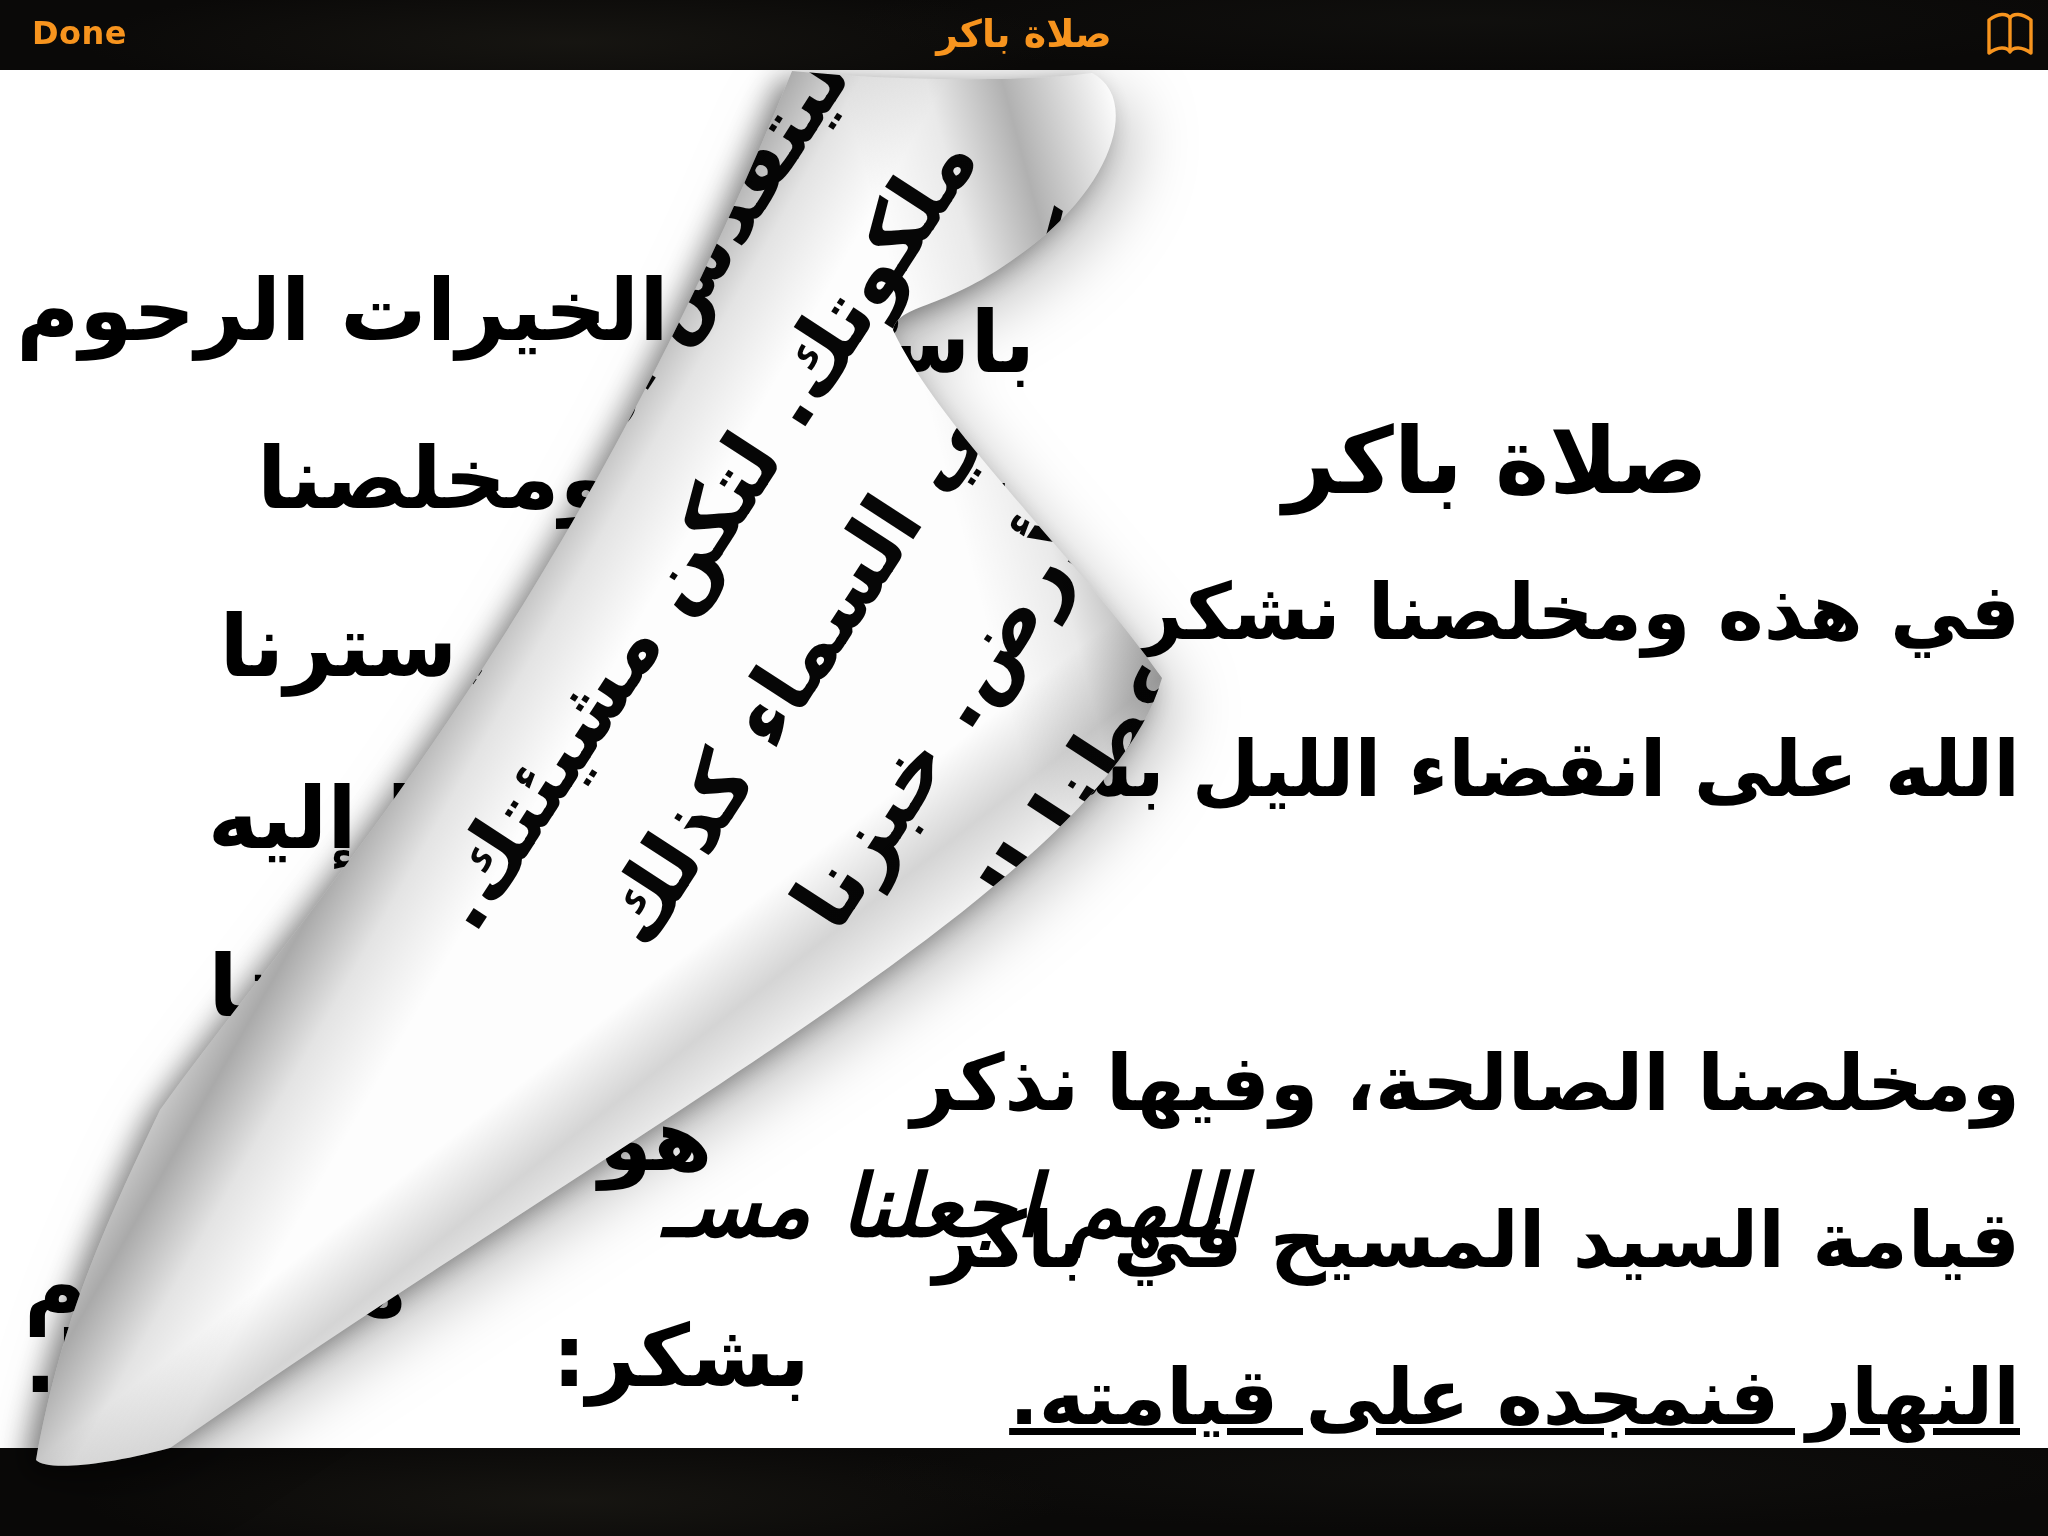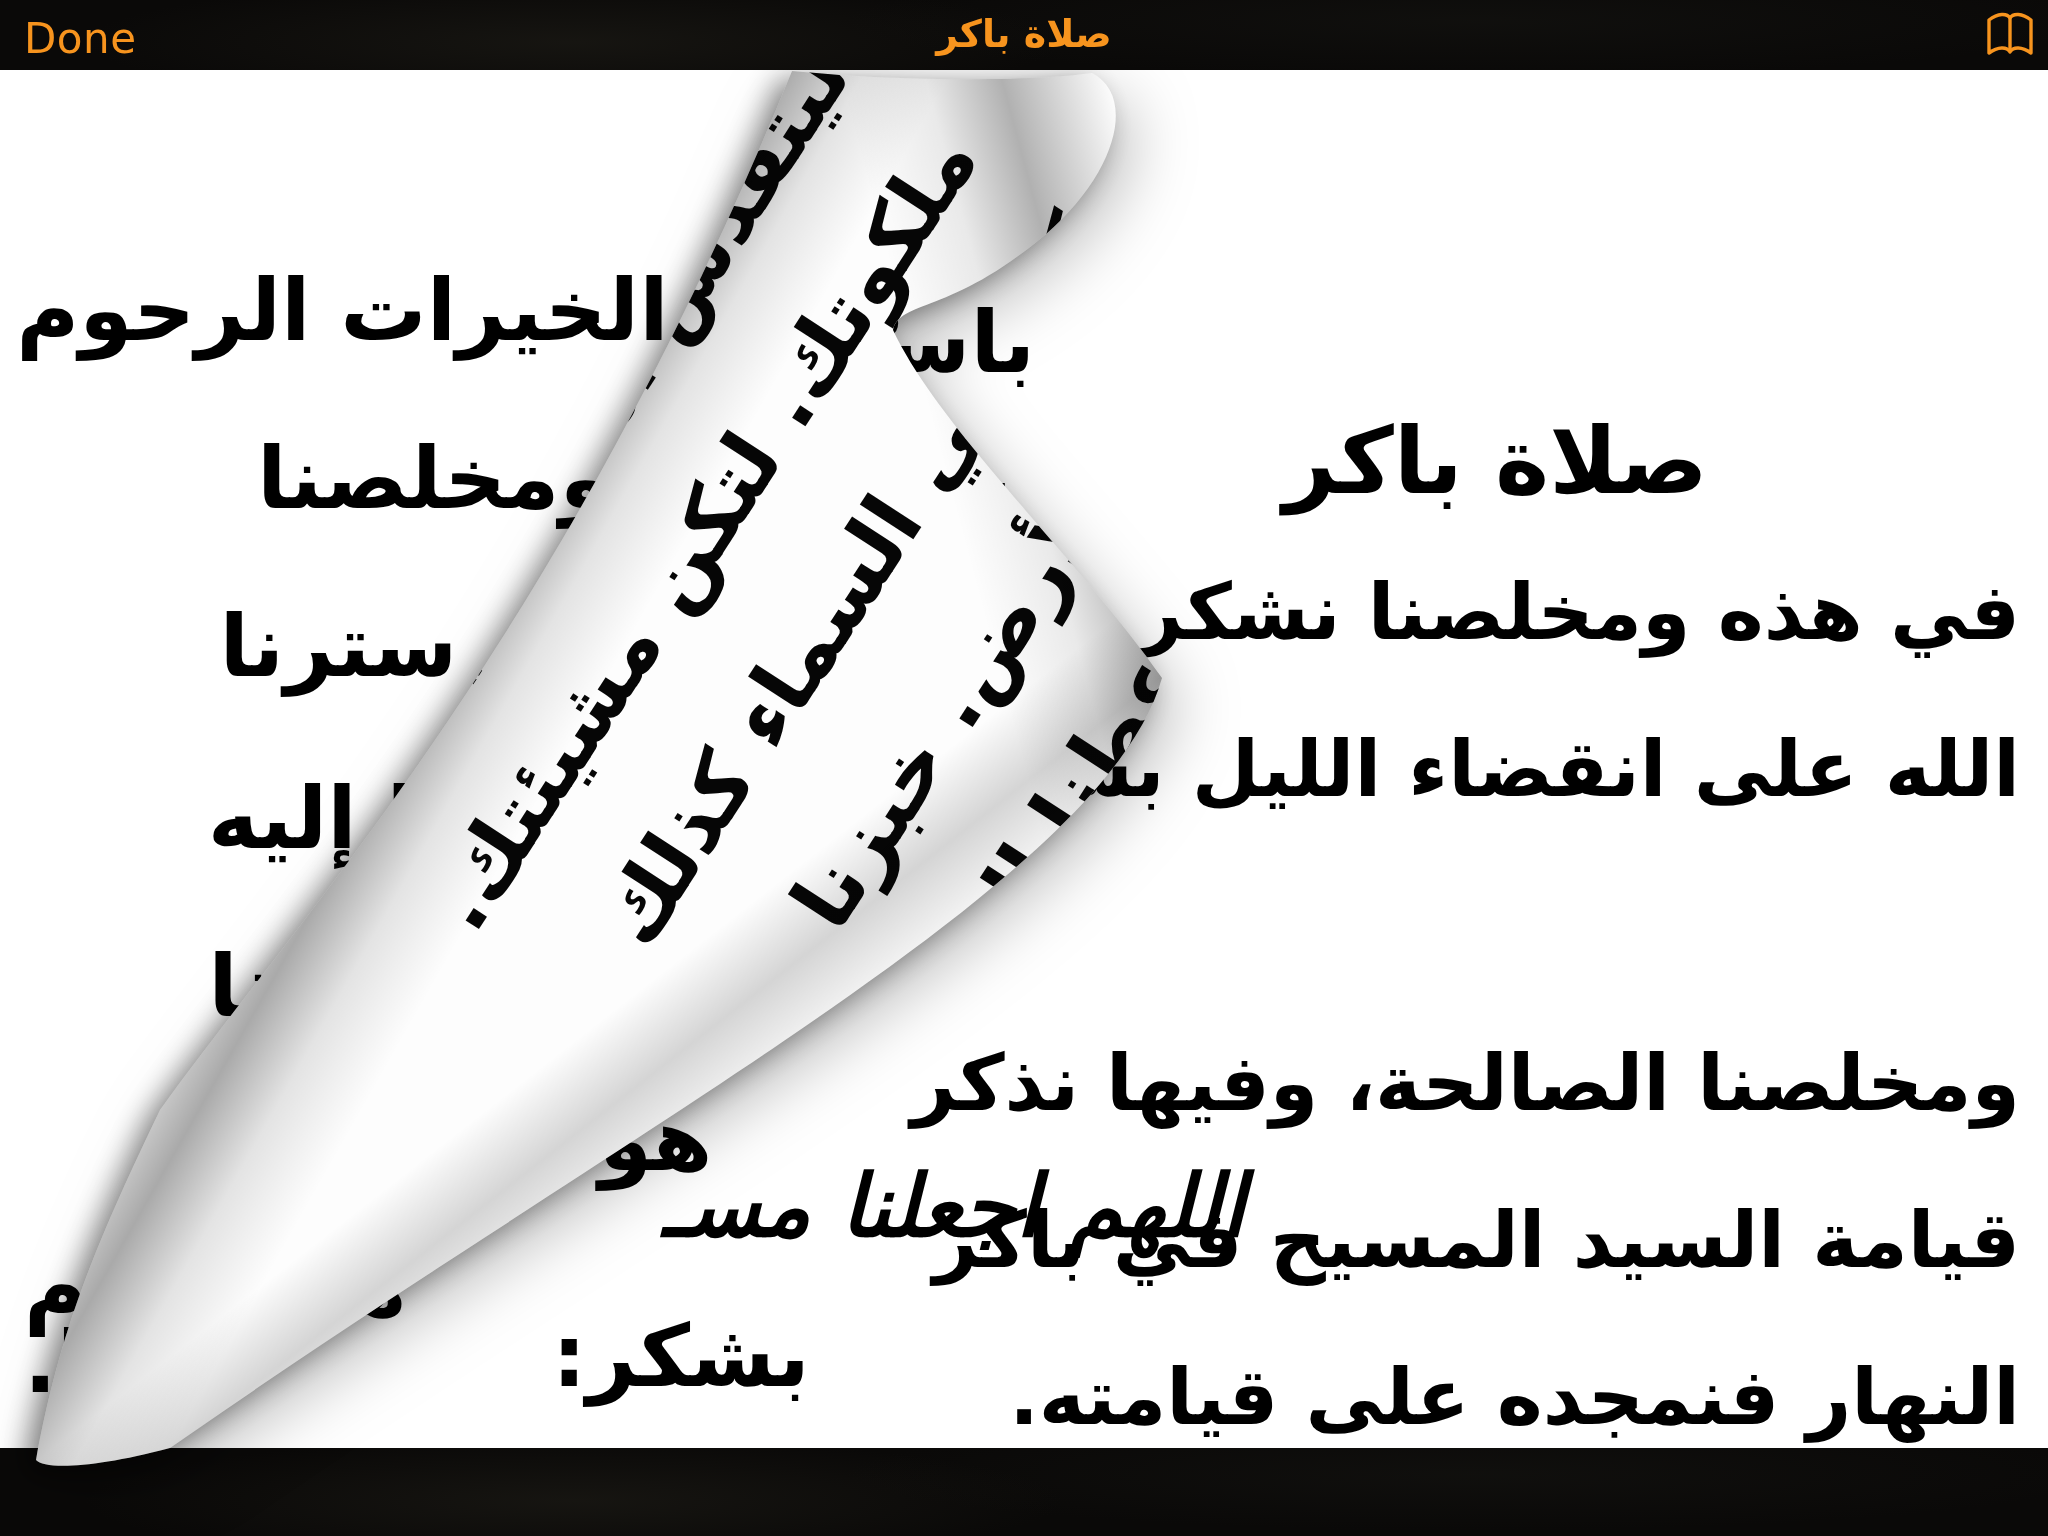--- a/index.html
+++ b/index.html
@@ -7,21 +7,21 @@
        font-family:"DejaVu Sans","Liberation Sans",sans-serif;}
 
   
   .bar{position:absolute;left:0;width:2048px;z-index:30;
        background:
          radial-gradient(ellipse 700px 90px at 28% 60%, rgba(42,40,32,.38), rgba(0,0,0,0) 70%),
          radial-gradient(ellipse 900px 80px at 72% 30%, rgba(30,30,26,.30), rgba(0,0,0,0) 70%),
          #0a0908;}
   .bar.top{top:0;height:70px;}
   .bar.bottom{top:1448px;height:88px;z-index:10;}
-  .done{position:absolute;left:24px;top:14px;font-size:42px;font-weight:400;
+  .done{position:absolute;left:32px;top:14px;font-size:32px;font-weight:700;
         color:#F7941E;letter-spacing:.5px;cursor:pointer;}
   .nav-title{position:absolute;left:0;right:0;top:12px;text-align:center;
         font-size:38px;font-weight:700;color:#F7941E;}
   .book-btn{position:absolute;left:1985px;top:12px;width:50px;height:48px;cursor:pointer;}
 
   
   .page{position:absolute;left:0;top:70px;width:2048px;height:1378px;background:#fff;z-index:1;}
   .frag{position:absolute;white-space:nowrap;font-weight:700;color:#000;}
   .rc-head{font-size:92px;}
   .rc-line{font-size:78px;}
@@ -44,21 +44,21 @@
 </head>
 <body>
 
 <div class="page">
 
   <div class="frag rc-head" dir="rtl" style="right:340px;top:338px;">صلاة باكر</div>
   <div class="frag rc-line" dir="rtl" style="right:28px;top:497px;">في هذه ومخلصنا نشكر</div>
   <div class="frag rc-line" dir="rtl" style="right:28px;top:654px;">الله على انقضاء الليل بسلام</div>
   <div class="frag rc-line" dir="rtl" style="right:28px;top:968px;">ومخلصنا الصالحة، وفيها نذكر</div>
   <div class="frag rc-line" dir="rtl" style="right:28px;top:1125px;">قيامة السيد المسيح في باكر</div>
-  <div class="frag rc-line" dir="rtl" style="right:28px;top:1282px;">النهار فنمجده على قيامته.</div>
+  <div class="frag rc-line" dir="rtl" style="right:28px;top:1282px;text-decoration:underline;">النهار فنمجده على قيامته.</div>
 
   <div class="frag lc" dir="rtl" style="right:1013px;top:222px;">باسـ</div>
   <div class="frag lc" dir="rtl" style="right:1143px;top:190px;">صانع الخيرات الرحوم</div>
   <div class="frag lc" dir="rtl" style="right:1036px;top:358px;">بنا وإلهنا ومخلصنا</div>
   <div class="frag lc" dir="rtl" style="right:1168px;top:526px;">سيح، لأنه سترنا</div>
   <div class="frag lc" dir="rtl" style="right:1203px;top:698px;">ظنا، وقبلنا إليه</div>
   <div class="frag lc" dir="rtl" style="right:1248px;top:866px;">ضدنا، وأتى بنا</div>
   <div class="frag lc" dir="rtl" style="left:390px;top:1020px;">هو أيضا</div>
   <div class="frag lc" dir="rtl" style="right:803px;top:1086px;font-style:italic;">اللهم اجعلنا مسـ</div>
   <div class="frag lc" dir="rtl" style="left:100px;top:1093px;">ـا بكل</div>

